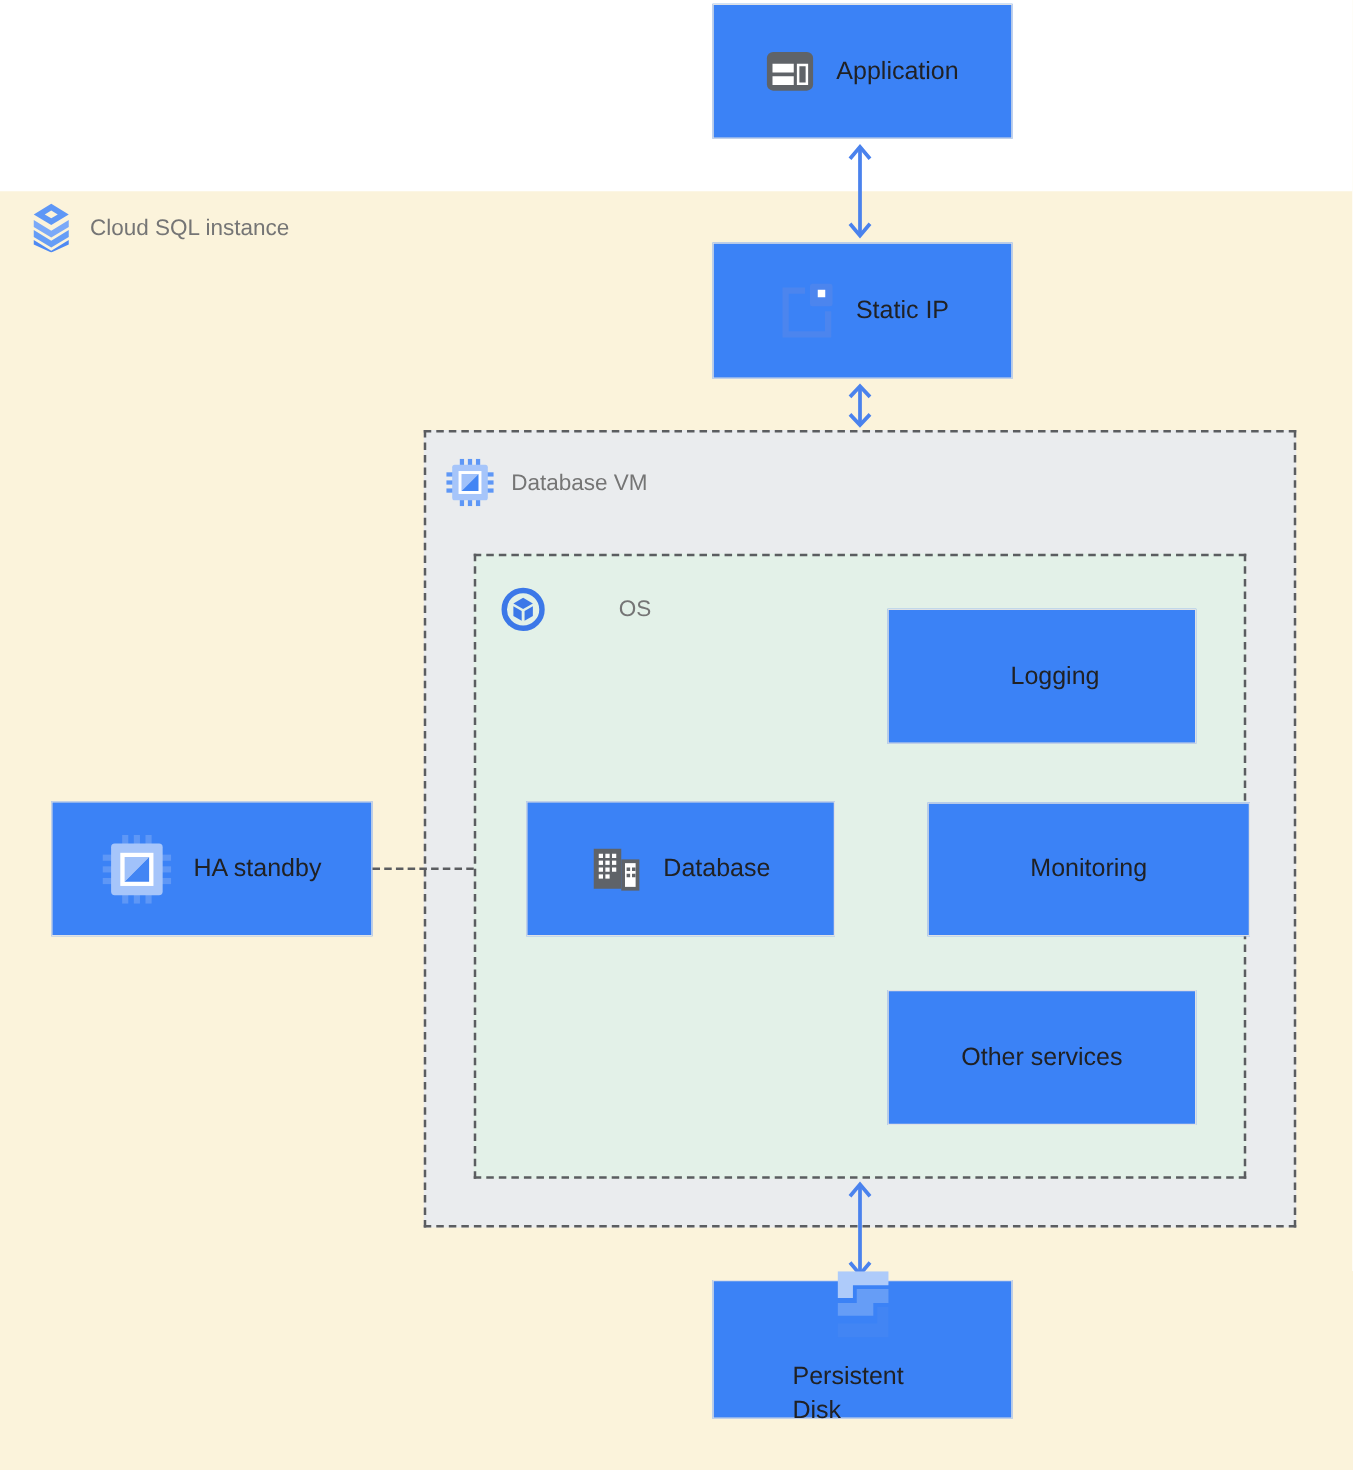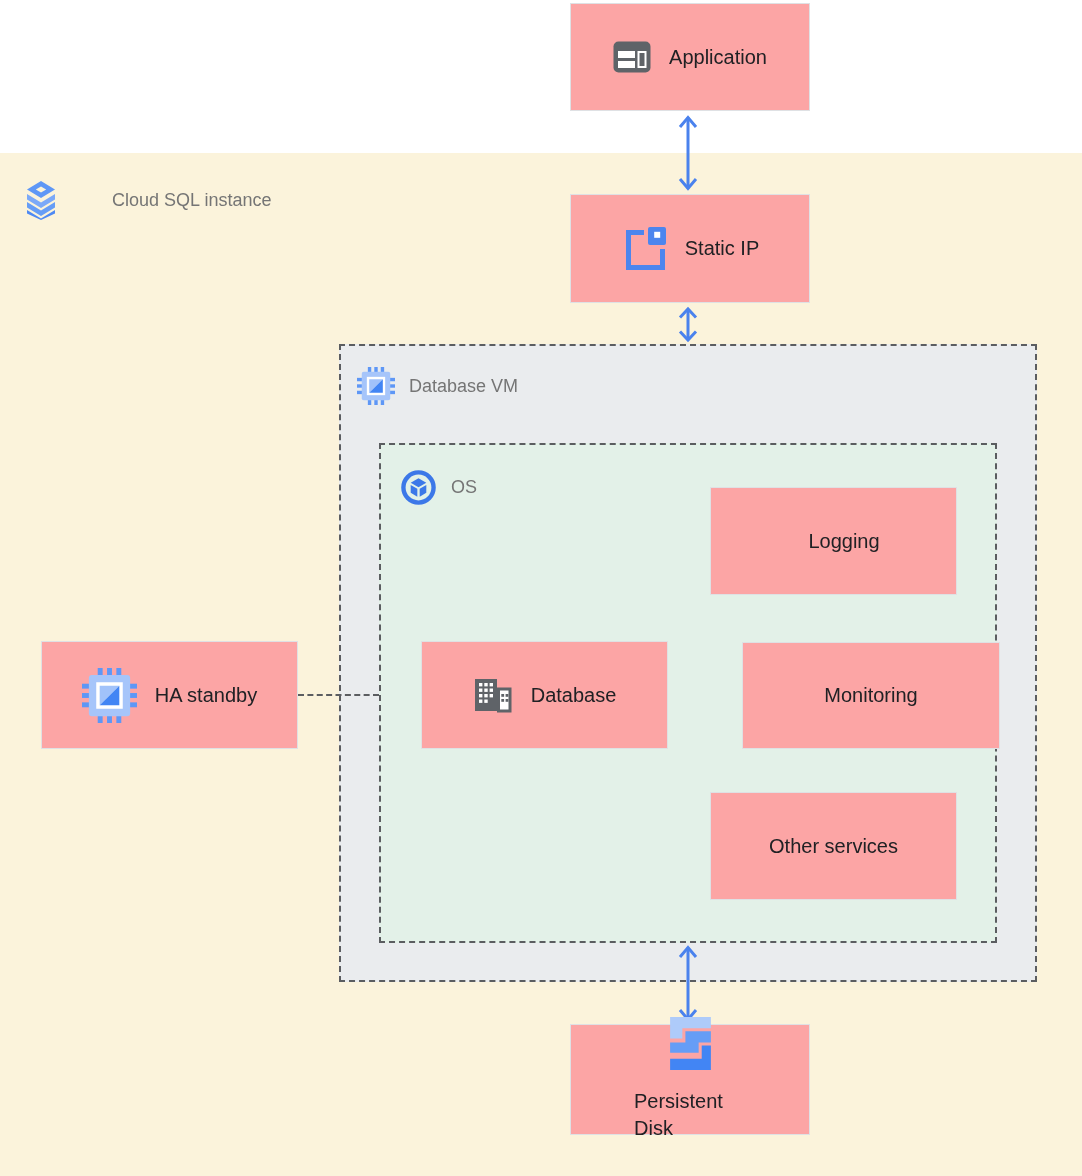--- a/index.html
+++ b/index.html
@@ -25,27 +25,27 @@
   }
   .region.vm  { left:339px; top:344px; width:698px; height:638px; background:#EAECEE; }
   .region.os  { left:379px; top:443px; width:618px; height:500px; background:#E3F1E8; }
 
   .region-label {
     position:absolute;
     display:flex; align-items:center;
     color:#757575; font-size:18px; white-space:nowrap;
   }
   .region-label .rl-text { margin-left:14px; }
-  .rl-cloudsql { left:24px;  top:180px;gap:40px; }
+  .rl-cloudsql { left:24px;  top:162px; }
   .rl-vm       { left:357px; top:367px; }
-  .rl-os       { left:400px; top:469px; }
+  .rl-os       { left:400px; top:469px;gap:44px; }
 
   .node {
     position:absolute;
-    background:#fca5a5;
+    background:#3b82f6;
     border:1px solid #DFE1E4;
     display:flex; align-items:center; justify-content:center;
     gap:18px;
     color:#202124; font-size:20px; white-space:nowrap;
   }
   .node.application     { left:570px; top:3px;    width:240px; height:108px; }
   .node.static-ip       { left:570px; top:194px;  width:240px; height:109px; }
   .node.ha-standby      { left:41px;  top:641px;  width:257px; height:108px; }
   .node.database        { left:421px; top:641px;  width:247px; height:108px; }
   .node.logging         { left:710px; top:487px;  width:247px; height:108px;padding-left:21px; }

